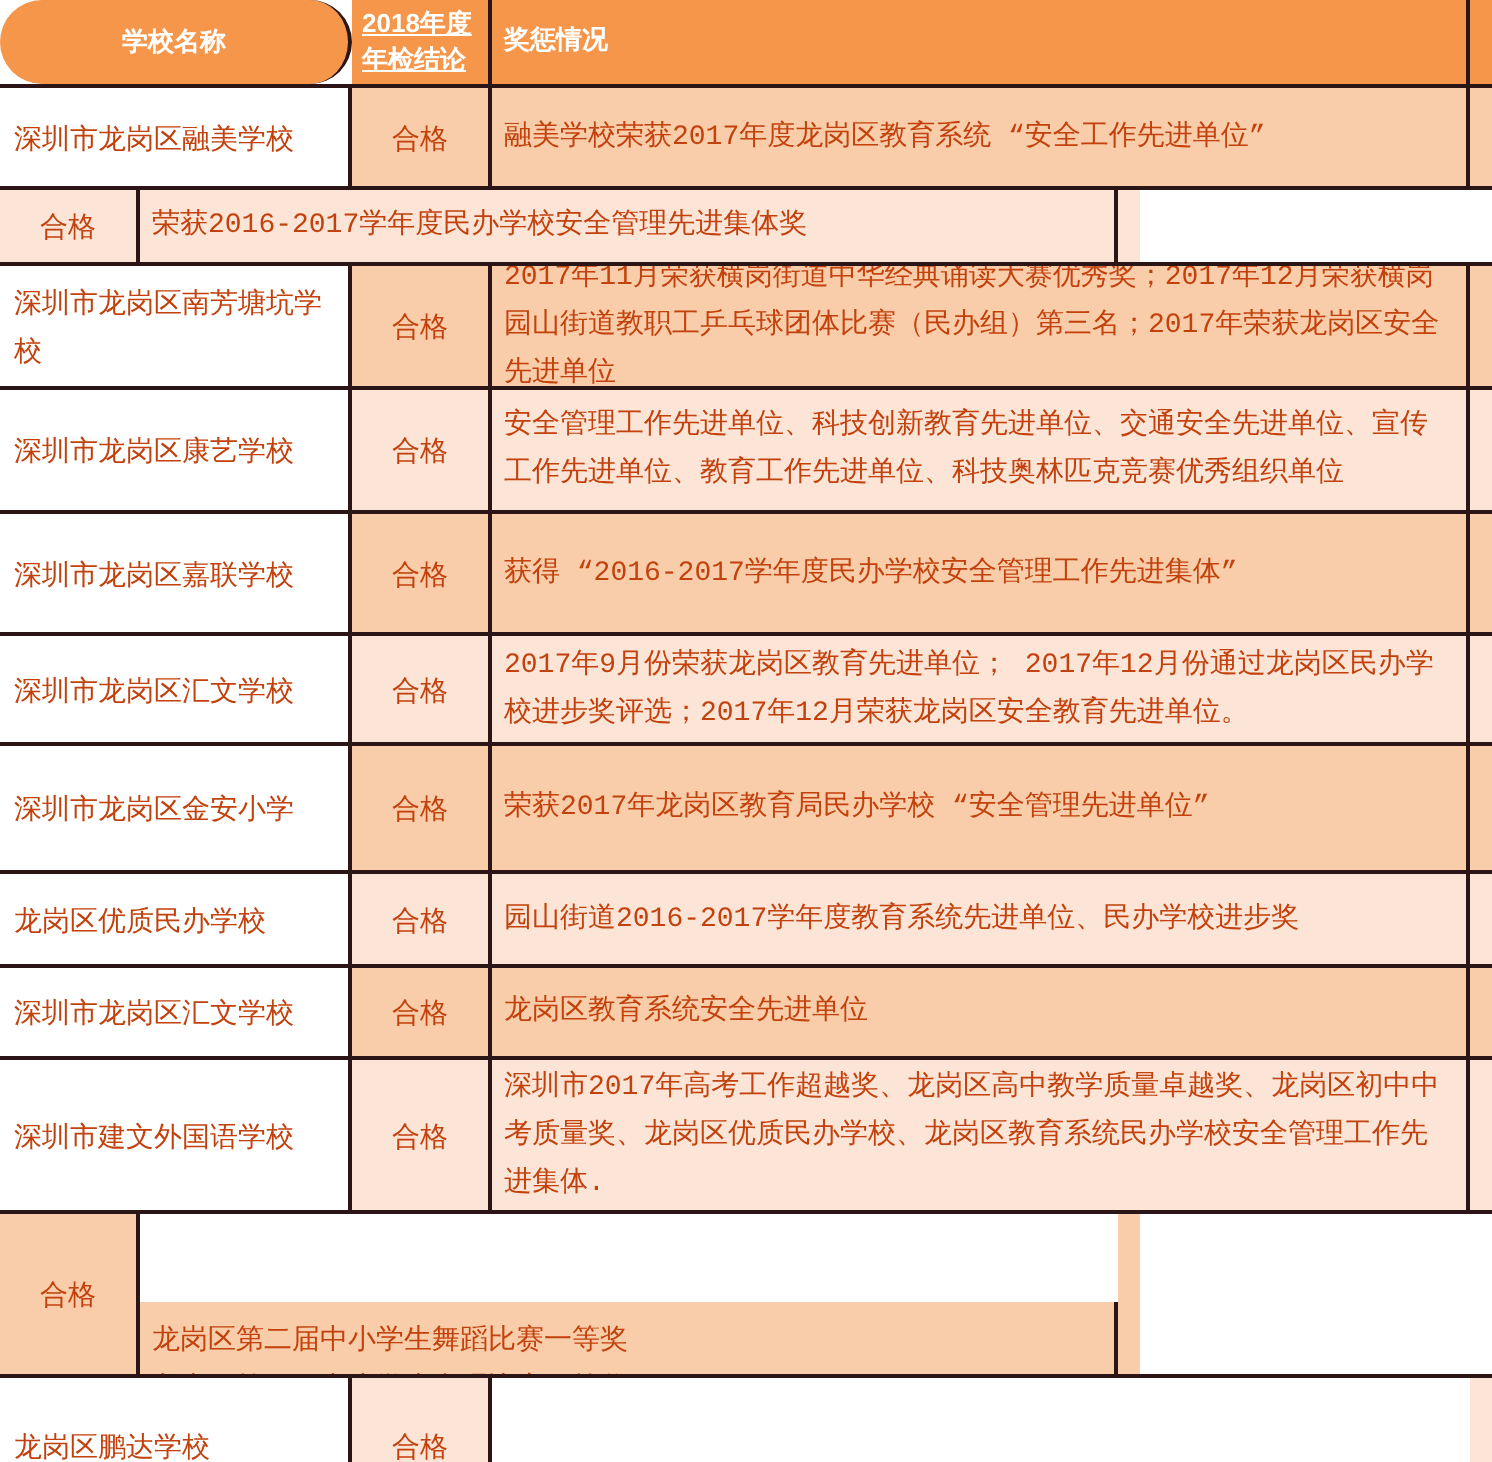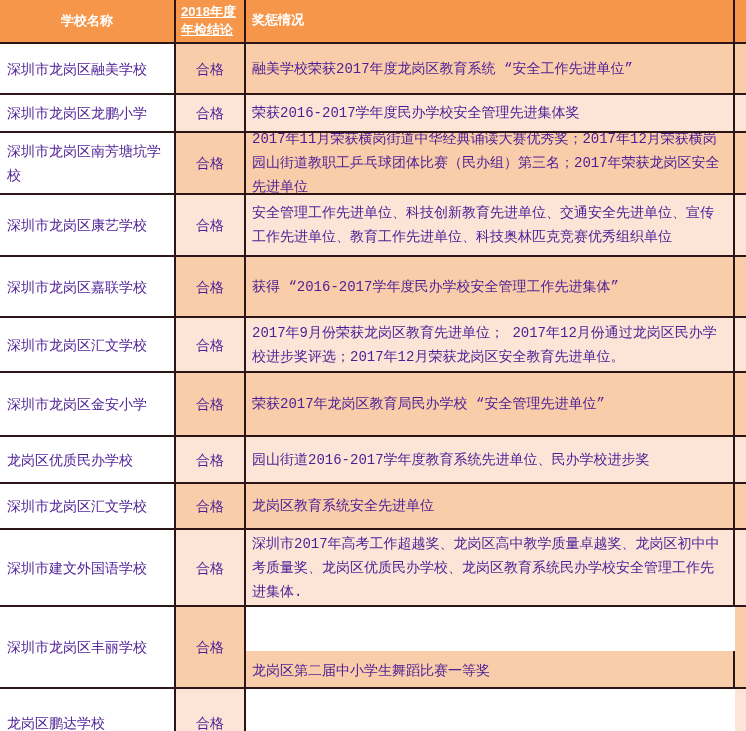--- a/index.html
+++ b/index.html
@@ -5,32 +5,32 @@
   html,body{margin:0;padding:0;}
   body{
     width:746px;height:731px;overflow:hidden;background:#ffffff;
     font-family:"Liberation Sans","DejaVu Sans",sans-serif;
   }
   .table{width:746px;}
   .row{display:flex;box-sizing:border-box;border-bottom:2px solid #2b1517;}
   .cell{
     box-sizing:border-box;border-right:2px solid #2b1517;
     display:flex;align-items:center;overflow:hidden;
-    color:#4c1d95;font-size:14px;line-height:24px;
+    color:#c2410c;font-size:14px;line-height:24px;
   }
   .c-school{width:176px;padding-left:7px;background:#ffffff;}
   .c-result{width:70px;justify-content:center;}
   .c-award{width:489px;padding:2px 8px 2px 6px;white-space:pre-line;font-family:Liberation Mono, monospace;}
   .c-sliver{width:11px;border-right:none;padding:0;}
   
   .dark .c-result,.dark .c-award,.dark .c-sliver{background:#f9cda9;}
   .light .c-result,.light .c-award,.light .c-sliver{background:#fce4d6;}
   
   .header .cell{background:#f6964a;color:#ffffff;font-weight:bold;font-size:13px;line-height:18px;}
-  .header .c-school{justify-content:center;padding-left:0;}
+  .header .c-school{justify-content:center;padding-left:0;border-radius:21px;}
   .header .c-result{justify-content:flex-start;padding-left:5px;white-space:pre-line;text-decoration:underline;}
   .header .c-award{align-items:center;}
   
   .h44{height:44px}.h51{height:51px}.h38{height:38px}.h62{height:62px}
   .h61{height:61px}.h55{height:55px}.h52{height:64px}.h47{height:47px}
   .h46{height:46px}.h77{height:77px}.h82{height:82px}.h70{height:70px}
   
   .va-top .c-award{align-items:flex-start;padding-top:8px;margin-top:44px;}
 </style>
 </head>
@@ -47,21 +47,20 @@
   </div>
 
   <div class="row dark h51">
     <div class="cell c-school">深圳市龙岗区融美学校</div>
     <div class="cell c-result">合格</div>
     <div class="cell c-award">融美学校荣获2017年度龙岗区教育系统 “安全工作先进单位”</div>
     <div class="cell c-sliver"></div>
   </div>
 
   <div class="row light h38">
-    <div class="cell c-school">深圳市龙岗区龙鹏小学</div>
     <div class="cell c-result">合格</div>
     <div class="cell c-award">荣获2016-2017学年度民办学校安全管理先进集体奖</div>
     <div class="cell c-sliver"></div>
   </div>
 
   <div class="row dark h62">
     <div class="cell c-school">深圳市龙岗区南芳塘坑学校</div>
     <div class="cell c-result">合格</div>
     <div class="cell c-award">2017年11月荣获横岗街道中华经典诵读大赛优秀奖；2017年12月荣获横岗园山街道教职工乒乓球团体比赛（民办组）第三名；2017年荣获龙岗区安全先进单位</div>
     <div class="cell c-sliver"></div>
@@ -110,21 +109,20 @@
   </div>
 
   <div class="row light h77">
     <div class="cell c-school">深圳市建文外国语学校</div>
     <div class="cell c-result">合格</div>
     <div class="cell c-award">深圳市2017年高考工作超越奖、龙岗区高中教学质量卓越奖、龙岗区初中中考质量奖、龙岗区优质民办学校、龙岗区教育系统民办学校安全管理工作先进集体.</div>
     <div class="cell c-sliver"></div>
   </div>
 
   <div class="row dark h82 va-top">
-    <div class="cell c-school">深圳市龙岗区丰丽学校</div>
     <div class="cell c-result">合格</div>
     <div class="cell c-award">龙岗区第二届中小学生舞蹈比赛一等奖
 龙岗区第二届中小学生合唱比赛一等奖</div>
     <div class="cell c-sliver"></div>
   </div>
 
   <div class="row light h70 va-top">
     <div class="cell c-school">龙岗区鹏达学校</div>
     <div class="cell c-result">合格</div>
     <div class="cell c-award">区优质民办学校;龙岗区教育局安全工作教育管理先进单位</div>

